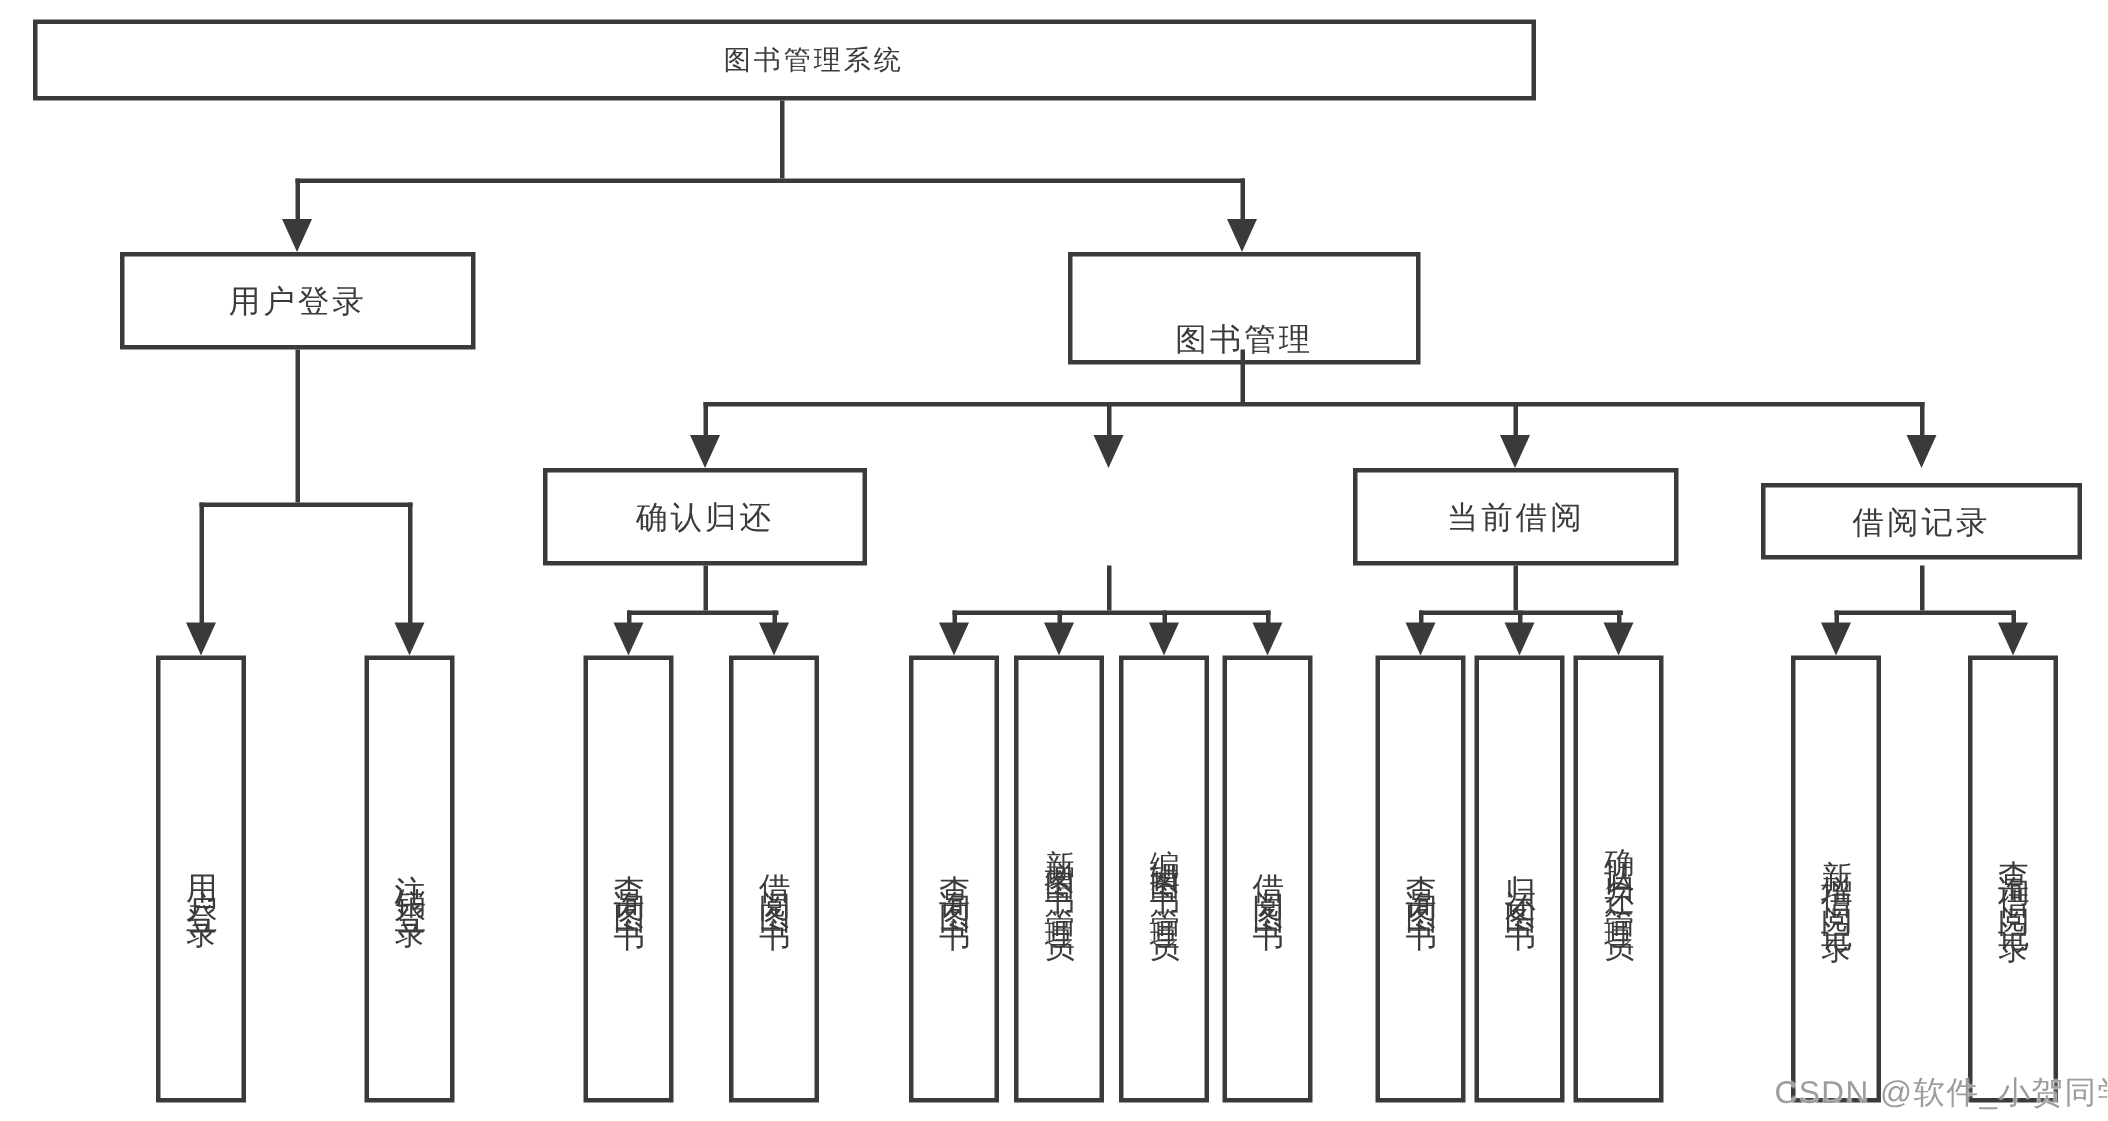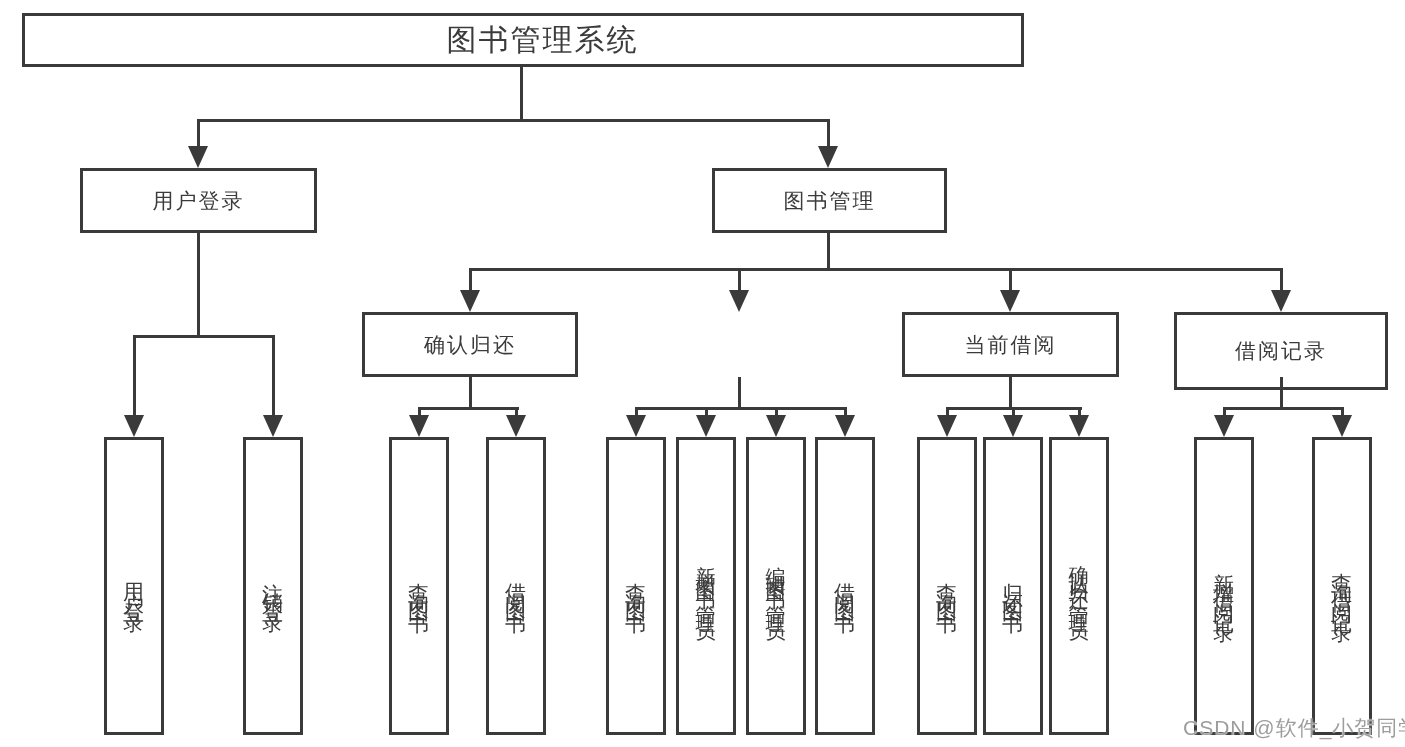--- a/index.html
+++ b/index.html
@@ -17,21 +17,21 @@
   .node{
     position:absolute;
     box-sizing:border-box;
     border:3px solid var(--line);
     background:#ffffff;
     display:flex;align-items:center;justify-content:center;
     color:var(--text);
     font-size:21px;
   }
   .hbox{letter-spacing:2px;}
-  .root-box{font-size:30px;padding-left:39px;}
+  .root-box{font-size:18px;padding-left:39px;}
   .leaf{
     top:437px;width:60px;height:298px;
   }
   .vtext{
     writing-mode:vertical-rl;
     text-orientation:mixed;
     letter-spacing:10px;
     line-height:1;
     white-space:nowrap;
   }
@@ -67,21 +67,21 @@
   <div class="vline" style="left:520px;top:67px;height:52px;"></div>
   <div class="hline" style="left:197px;top:119px;width:633px;"></div>
   <div class="vline" style="left:197px;top:119px;height:30px;"></div>
   <div class="vline" style="left:827px;top:119px;height:30px;"></div>
   <div class="arrow" style="left:188px;top:146px;"></div>
   <div class="arrow" style="left:818px;top:146px;"></div>
 
   <div class="node hbox" style="left:80px;top:168px;width:237px;height:65px;">
     <span>用户登录</span>
   </div>
-  <div class="node hbox" style="left:712px;top:168px;width:235px;height:65px;">
+  <div class="node hbox" style="left:712px;top:168px;width:235px;height:75px;align-items:flex-end;">
     <span>图书管理</span>
   </div>
 
   <div class="vline" style="left:197px;top:233px;height:102px;"></div>
   <div class="hline" style="left:133px;top:335px;width:142px;"></div>
   <div class="vline" style="left:133px;top:335px;height:83px;"></div>
   <div class="vline" style="left:272px;top:335px;height:83px;"></div>
   <div class="arrow" style="left:124px;top:415px;"></div>
   <div class="arrow" style="left:263px;top:415px;"></div>
 
@@ -95,21 +95,21 @@
   <div class="arrow" style="left:729px;top:290px;"></div>
   <div class="arrow" style="left:1000px;top:290px;"></div>
   <div class="arrow" style="left:1271px;top:290px;"></div>
 
   <div class="node hbox" style="left:362px;top:312px;width:216px;height:65px;">
     <span>确认归还</span>
   </div>
   <div class="node hbox" style="left:902px;top:312px;width:217px;height:65px;">
     <span>当前借阅</span>
   </div>
-  <div class="node hbox" style="left:1174px;top:312px;width:214px;height:78px;">
+  <div class="node hbox" style="left:1174px;top:322px;width:214px;height:51px;">
     <span>借阅记录</span>
   </div>
 
   <div class="vline" style="left:469px;top:377px;height:30px;"></div>
   <div class="hline" style="left:418px;top:407px;width:101px;"></div>
   <div class="vline" style="left:418px;top:407px;height:10px;"></div>
   <div class="vline" style="left:515px;top:407px;height:10px;"></div>
   <div class="arrow" style="left:409px;top:415px;"></div>
   <div class="arrow" style="left:506px;top:415px;"></div>
 

